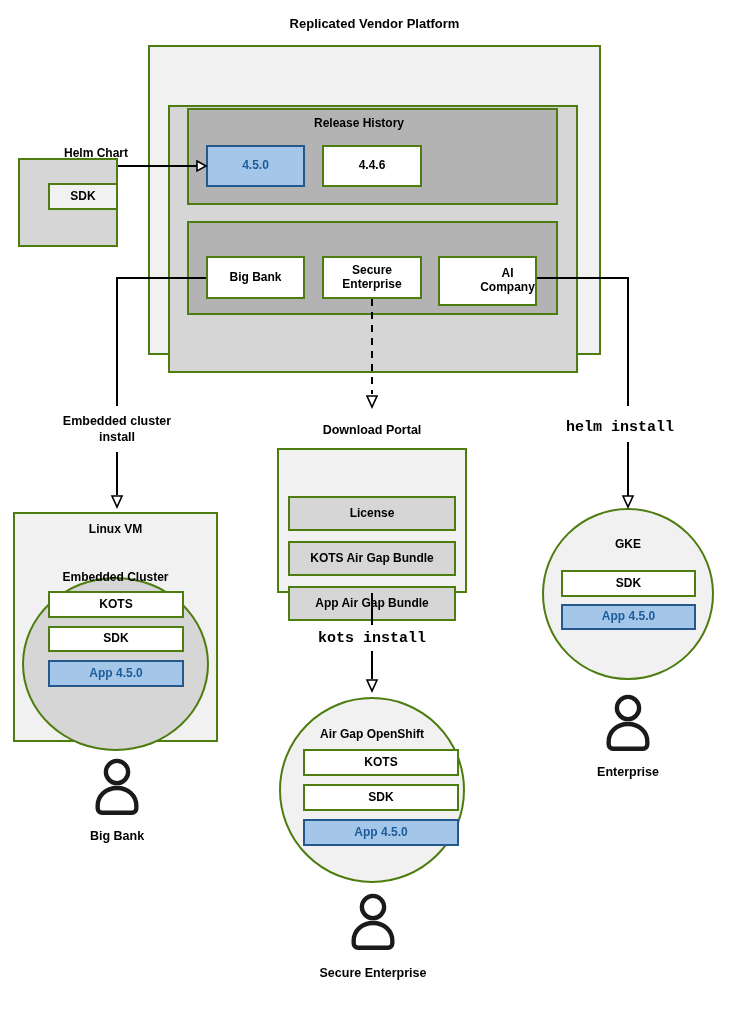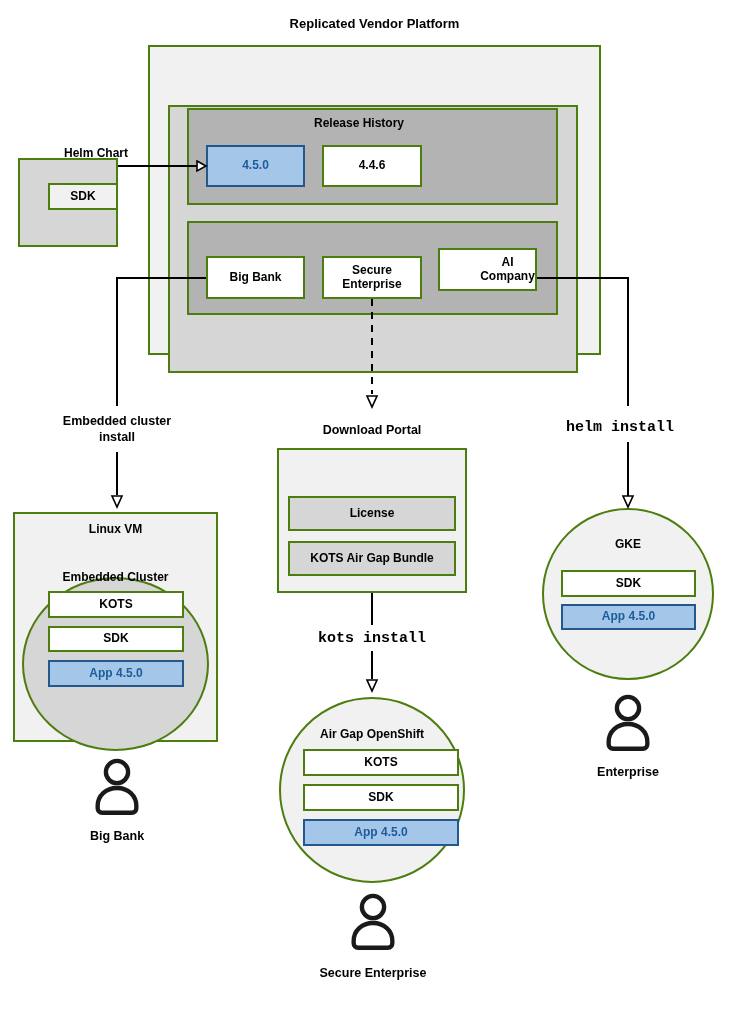--- a/index.html
+++ b/index.html
@@ -37,34 +37,35 @@
   <div class="abs box f-dark" style="left:187px;top:108px;width:371px;height:97px;"></div>
   <div class="abs lbl" style="left:187px;top:116px;width:344px;">Release History</div>
 
   <div class="abs box cell f-blue" style="left:206px;top:145px;width:99px;height:42px;">4.5.0</div>
   <div class="abs box cell f-white" style="left:322px;top:145px;width:100px;height:42px;">4.4.6</div>
 
   <div class="abs box f-dark" style="left:187px;top:221px;width:371px;height:94px;"></div>
 
   <div class="abs box cell f-white" style="left:206px;top:256px;width:99px;height:43px;">Big Bank</div>
   <div class="abs box cell f-white" style="left:322px;top:256px;width:100px;height:43px;padding:0 6px;">Secure Enterprise</div>
-  <div class="abs box cell f-white" style="left:438px;top:248px;width:99px;height:43px;padding-left:40px;">AI Company</div>
+  <div class="abs box cell f-white" style="left:438px;top:256px;width:99px;height:50px;padding-left:40px;">AI Company</div>
 
   <div class="abs box f-mid" style="left:18px;top:121px;width:100px;height:89px;"></div>
   <div class="abs lbl" style="left:18px;top:146px;width:100px;margin-left:28px;">Helm Chart</div>
   <div class="abs box cell f-light" style="left:48px;top:183px;width:70px;height:27px;">SDK</div>
 
   <div class="abs lbl" style="left:47px;top:414px;width:140px;font-size:12.5px;">Embedded cluster install</div>
   <div class="abs mono" style="left:540px;top:419px;width:160px;text-align:center;">helm install</div>
   <div class="abs mono" style="left:292px;top:630px;width:160px;">kots install</div>
 
   <div class="abs lbl" style="left:277px;top:423px;width:190px;font-size:12.5px;">Download Portal</div>
   <div class="abs box f-light" style="left:277px;top:448px;width:190px;height:145px;"></div>
   <div class="abs box cell f-mid" style="left:288px;top:459px;width:168px;height:35px;">License</div>
   <div class="abs box cell f-mid" style="left:288px;top:504px;width:168px;height:35px;">KOTS Air Gap Bundle</div>
+  <div class="abs box cell f-mid" style="left:288px;top:549px;width:168px;height:35px;">App Air Gap Bundle</div>
 
   <div class="abs box f-light" style="left:13px;top:512px;width:205px;height:230px;"></div>
   <div class="abs lbl" style="left:13px;top:522px;width:205px;">Linux VM</div>
   <div class="abs box circle f-mid" style="left:22px;top:540px;width:187px;height:174px;"></div>
   <div class="abs lbl" style="left:22px;top:570px;width:187px;">Embedded Cluster</div>
   <div class="abs box cell f-white" style="left:48px;top:591px;width:136px;height:27px;">KOTS</div>
   <div class="abs box cell f-white" style="left:48px;top:626px;width:136px;height:26px;">SDK</div>
   <div class="abs box cell f-blue" style="left:48px;top:660px;width:136px;height:27px;">App 4.5.0</div>
 
   <svg class="abs" style="left:88px;top:757px;" width="58" height="62" viewBox="0 0 60 62">

